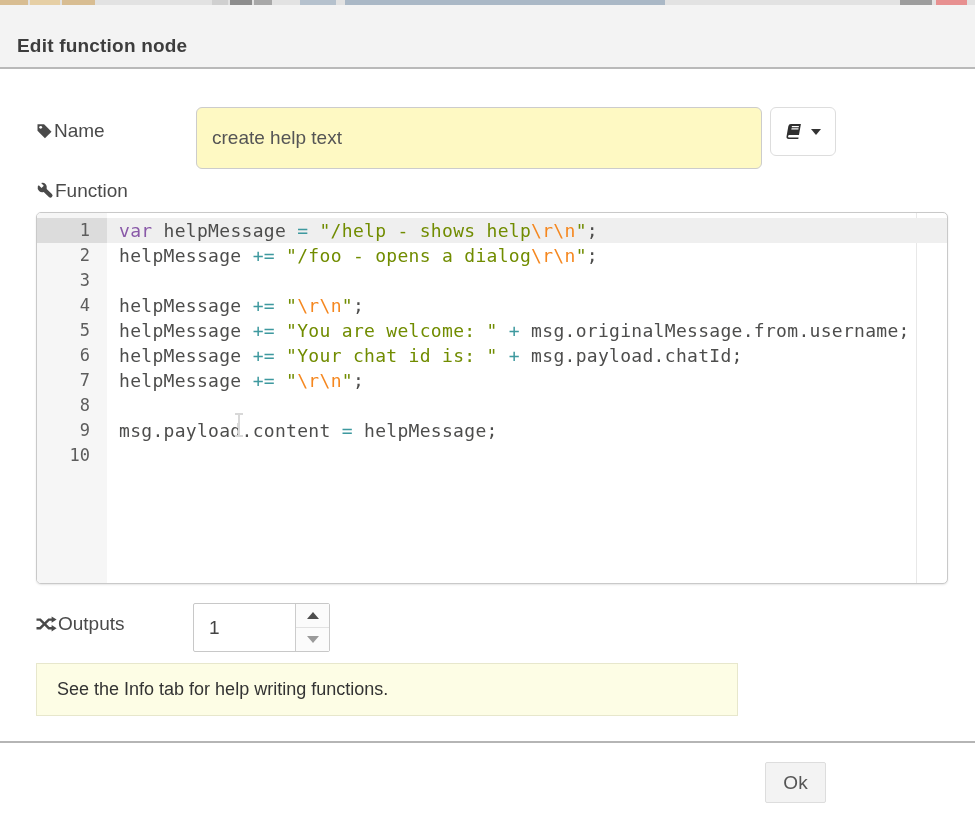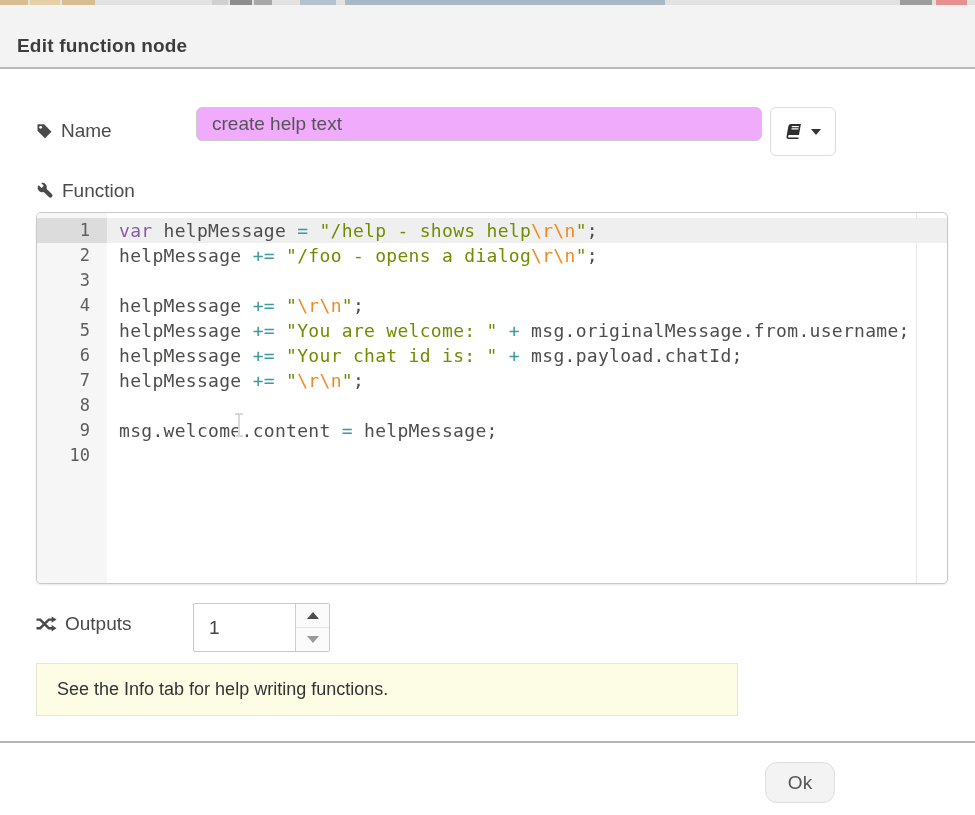--- a/index.html
+++ b/index.html
@@ -11,30 +11,30 @@
   .backdrop-strip{ position:absolute; top:0; left:0; width:975px; height:5px; background:var(--strip-bg,#e2e2e2); }
   .bd-block{ position:absolute; top:0; height:5px; }
 
   .dialog{ position:absolute; top:5px; left:0; right:0; bottom:0; background:#fff; }
 
   .dialog-header{ position:absolute; top:0; left:0; right:0; height:64px;
                   background:var(--header-bg,#f3f3f3); border-bottom:2px solid var(--header-border,#b9b9b9);
                   display:flex; align-items:center; padding:0 17px; }
   .dialog-title{ font-size:19px; font-weight:bold; color:#3d3d3d; letter-spacing:.2px;margin-top:20px; }
 
-  .field-label{ position:absolute; display:flex; align-items:center; gap:8px;
+  .field-label{ position:absolute; display:flex; align-items:center; gap:1px;
                 font-size:19px; color:#4a4a4a; height:24px; }
   #name-label{ left:36px; top:114px; }
   #function-label{ left:36px; top:174px; }
   #outputs-label{ left:36px; top:607px; }
   .icon{ display:inline-flex; align-items:center; justify-content:center; }
 
-  .name-input{ position:absolute; left:196px; top:102px; width:566px; height:34px;
+  .name-input{ position:absolute; left:196px; top:102px; width:566px; height:62px;
                border:1px solid #ccc; border-radius:6px; font-size:19px; color:#555;
-               padding:0 15px; font-family:"Liberation Sans",sans-serif; outline:none; background:#f0abfc; }
+               padding:0 15px; font-family:"Liberation Sans",sans-serif; outline:none; background:#fef9c3; }
   .lib-btn{ position:absolute; left:770px; top:102px; width:66px; height:49px;
             border:1px solid #ddd; border-radius:6px; background:#fff; cursor:pointer;
             display:flex; align-items:center; justify-content:center; gap:8px; }
   .caret-down{ width:0; height:0; border-left:5px solid transparent;
                border-right:5px solid transparent; border-top:6px solid #333; }
 
   
   .editor{ position:absolute; left:36px; top:207px; width:912px; height:372px;
            border:1px solid #c9c9c9; border-radius:5px; overflow:hidden; background:#fff;
            box-shadow:0 1px 2px rgba(0,0,0,.10); cursor:text; }
@@ -76,21 +76,21 @@
 
   .info-box{ position:absolute; left:36px; top:658px; width:702px; height:53px;
              background:var(--info-bg,#fdfde5); border:1px solid var(--info-border,#e7e7cc);
              display:flex; align-items:center; padding:0 20px; font-size:18px; color:#333; }
 
   .divider{ position:absolute; left:0; right:0; top:736px; height:2px; background:var(--divider,#b5b5b5); }
 
   .footer-btn{ position:absolute; top:757px; height:41px; border:1px solid #ddd; background:#f3f3f3;
                font-size:19px; color:#555; font-family:"Liberation Sans",sans-serif;
                cursor:pointer; border-radius:2px; }
-  #ok-btn{ left:765px; width:70px;border-radius:12px; }
+  #ok-btn{ left:765px; width:61px; }
   #cancel-btn{ left:847px; width:111px; }
 </style>
 </head>
 <body>
 
 <div class="stage">
 
   <div class="backdrop-strip" id="backdrop">
       <div class="bd-block" style="left: 0px; width: 28px; background: rgb(216, 189, 146);"></div>
       <div class="bd-block" style="left: 30px; width: 30px; background: rgb(230, 207, 165);"></div>
@@ -158,21 +158,21 @@
       <div class="code-area" id="code-area">
         <div class="print-margin"></div>
       <div class="code-line active"><span class="tok-kw">var</span><span class="tok-txt"> helpMessage </span><span class="tok-op">=</span><span class="tok-txt"> </span><span class="tok-str">"/help - shows help</span><span class="tok-esc">\r\n</span><span class="tok-str">"</span><span class="tok-txt">;</span></div>
           <div class="code-line"><span class="tok-txt">helpMessage </span><span class="tok-op">+=</span><span class="tok-txt"> </span><span class="tok-str">"/foo - opens a dialog</span><span class="tok-esc">\r\n</span><span class="tok-str">"</span><span class="tok-txt">;</span></div>
           <div class="code-line"></div>
           <div class="code-line"><span class="tok-txt">helpMessage </span><span class="tok-op">+=</span><span class="tok-txt"> </span><span class="tok-str">"</span><span class="tok-esc">\r\n</span><span class="tok-str">"</span><span class="tok-txt">;</span></div>
           <div class="code-line"><span class="tok-txt">helpMessage </span><span class="tok-op">+=</span><span class="tok-txt"> </span><span class="tok-str">"You are welcome: "</span><span class="tok-txt"> </span><span class="tok-op">+</span><span class="tok-txt"> msg.originalMessage.from.username;</span></div>
           <div class="code-line"><span class="tok-txt">helpMessage </span><span class="tok-op">+=</span><span class="tok-txt"> </span><span class="tok-str">"Your chat id is: "</span><span class="tok-txt"> </span><span class="tok-op">+</span><span class="tok-txt"> msg.payload.chatId;</span></div>
           <div class="code-line"><span class="tok-txt">helpMessage </span><span class="tok-op">+=</span><span class="tok-txt"> </span><span class="tok-str">"</span><span class="tok-esc">\r\n</span><span class="tok-str">"</span><span class="tok-txt">;</span></div>
           <div class="code-line"></div>
-          <div class="code-line"><span class="tok-txt">msg.welcome.content </span><span class="tok-op">=</span><span class="tok-txt"> helpMessage;</span></div>
+          <div class="code-line"><span class="tok-txt">msg.payload.content </span><span class="tok-op">=</span><span class="tok-txt"> helpMessage;</span></div>
         </div>
       <div class="ibeam"></div>
     </div>
 
     <div class="field-label" id="outputs-label">
       <span class="icon">
         <svg width="21" height="16" viewBox="0 0 21 16">
           <g stroke="#4a4a4a" stroke-width="2.4" fill="none">
             <path d="M0.5 3.6 H4.2 l8.6 8.6 H16"></path>
             <path d="M0.5 12.2 H4.2 L12.8 3.6 H16"></path>

